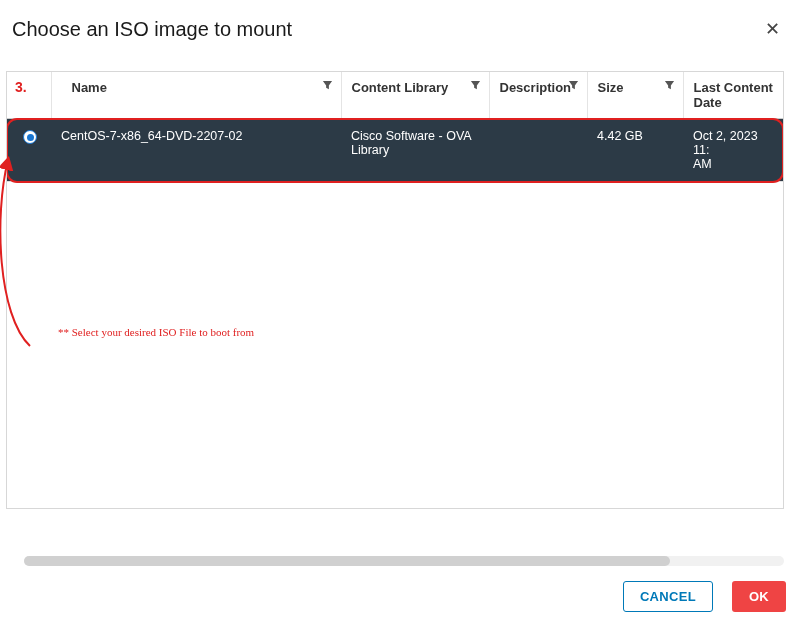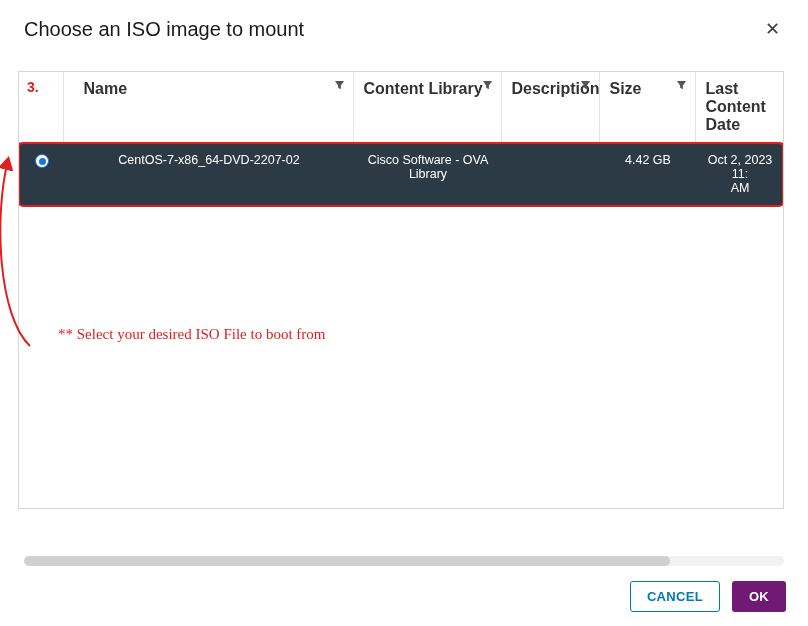--- a/index.html
+++ b/index.html
@@ -1,51 +1,51 @@
 <!DOCTYPE html>
 <html><head>
 <meta charset="utf-8">
 <style>
   * { box-sizing: border-box; margin: 0; padding: 0; }
   body { font-family: -apple-system, BlinkMacSystemFont, "Segoe UI", Arial, sans-serif; font-size: 13px; color: #333; background: #fff; width: 808px; height: 626px; position: relative; }
-  .dialog { padding: 18px 24px 0 24px; }
+  .dialog { padding: 18px 24px 0 12px; }
   .dialog-header { display: flex; justify-content: space-between; align-items: flex-start; margin-bottom: 30px; }
   .dialog-title { font-size: 20px; font-weight: 400; color: #1a1a1a; }
   .close-x { font-size: 18px; color: #444; cursor: pointer; padding: 2px 4px; line-height: 1; }
   .table-wrapper { border: 1px solid #d7d7d7; position: relative; margin-left: -6px; }
   .step-badge { position: absolute; top: 7px; left: 8px; font-size: 14px; font-weight: 600; color: #e02020; z-index: 5; }
   table { width: 100%; border-collapse: collapse; table-layout: fixed; }
   col.c-radio { width: 44px; }
   col.c-name { width: 290px; }
   col.c-lib { width: 148px; }
   col.c-desc { width: 98px; }
   col.c-size { width: 96px; }
   col.c-date { width: auto; }
-  thead th { text-align: left; font-weight: 600; font-size: 16px; color: #333; padding: 8px 8px 8px 10px; border-bottom: 1px solid #ccc; vertical-align: top; position: relative; }
+  thead th { text-align: left; font-weight: 600; font-size: 13px; color: #333; padding: 8px 8px 8px 10px; border-bottom: 1px solid #ccc; vertical-align: top; position: relative; }
   thead th + th { border-left: 1px solid #e4e4e4; }
   thead th:first-child { border-left: none; }
   th.name-col { padding-left: 20px; }
   .th-filter { position: absolute; right: 8px; top: 8px; cursor: pointer; }
   .th-filter svg { width: 11px; height: 11px; display:block; }
   tbody td { padding: 10px 8px 10px 10px; vertical-align: top; border-bottom: 1px solid #e0e0e0; font-size: 12.5px; word-wrap: break-word; }
   tbody td + td { }
   tr.selected td { background: #2c3a46; color: #fff; }
-  tr.selected { outline: 2px solid #e02020; outline-offset: -1px; border-radius: 4px; text-align: center; }
+  tr.selected { outline: 2px solid #e02020; outline-offset: -1px; border-radius: 10px; }
   .radio-cell { text-align: center; }
   .radio { display:inline-block; width:14px; height:14px; border:1.5px solid #888; border-radius:50%; background:#fff; position:relative; top:1px; }
   .radio.checked { border-color:#1976d2; }
   .radio.checked::after { content:""; position:absolute; left:2.5px; top:2.5px; width:7px; height:7px; border-radius:50%; background:#1976d2; }
   .annot-wrap { position: absolute; left: 14px; top: 284px; pointer-events:none; }
-  .annot-text { color:#e02020; font-family: "Comic Sans MS", "Segoe Script", cursive; font-size:15px; margin-left: 44px; margin-top: 42px; }
+  .annot-text { color:#e02020; font-family: "Comic Sans MS", "Segoe Script", cursive; font-size:11px; margin-left: 44px; margin-top: 42px; }
   .scrollbar-track { position:absolute; left:24px; right:24px; bottom:60px; height:10px; background:#f1f1f1; border-radius:6px; }
   .scrollbar-thumb { position:absolute; left:0; top:0; height:100%; width:85%; background:#d0d0d0; border-radius:6px; }
-  .footer { position:absolute; right:22px; bottom:14px; display:flex; gap:12px;border-radius:14px; }
+  .footer { position:absolute; right:22px; bottom:14px; display:flex; gap:19px;border-radius:14px; }
   .btn { font-size:13px; font-weight:600; padding:7px 16px; border-radius:3px; cursor:pointer; border:1px solid transparent; letter-spacing:0.3px; }
   .btn-cancel { background:#fff; color:#0079b8; border:1px solid #0079b8; }
-  .btn-ok { background:#701a75; color:#fff; }
+  .btn-ok { background:#ef4444; color:#fff; }
   .table-body-area { height: 436px; overflow:hidden; position:relative; }
   .arrow-svg { position:absolute; left:-12px; top:146px; pointer-events:none; }
 </style>
 </head>
 <body>
 
 <div class="dialog">
   <div class="dialog-header">
     <div class="dialog-title">Choose an ISO image to mount</div>
     <div class="close-x">✕</div>

